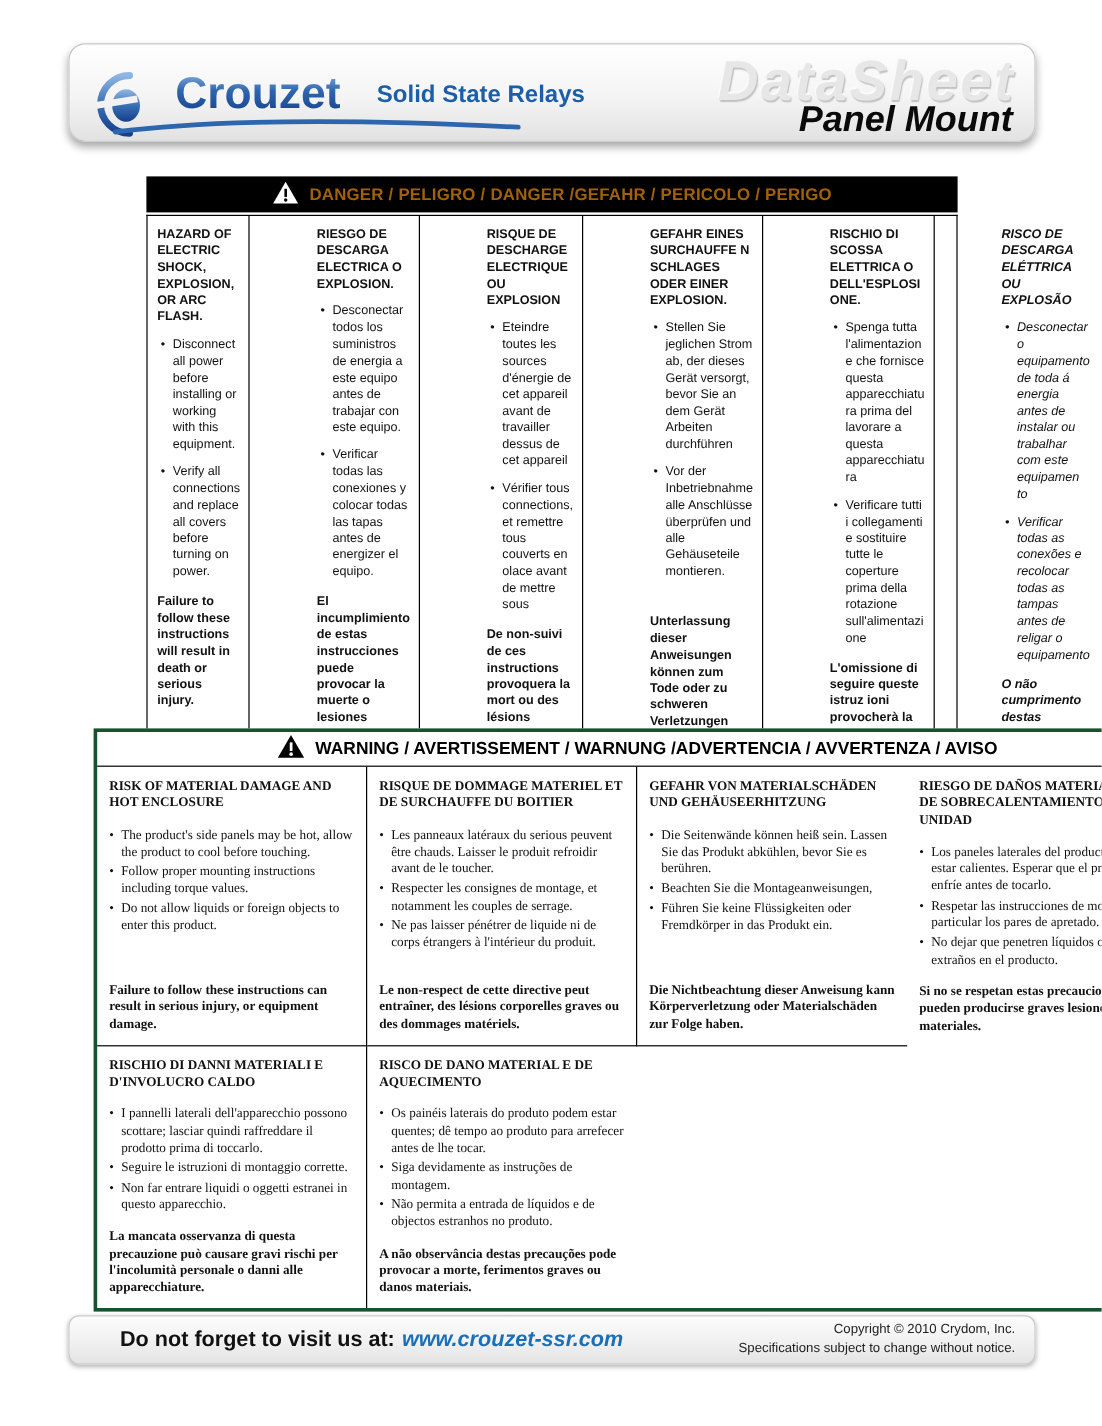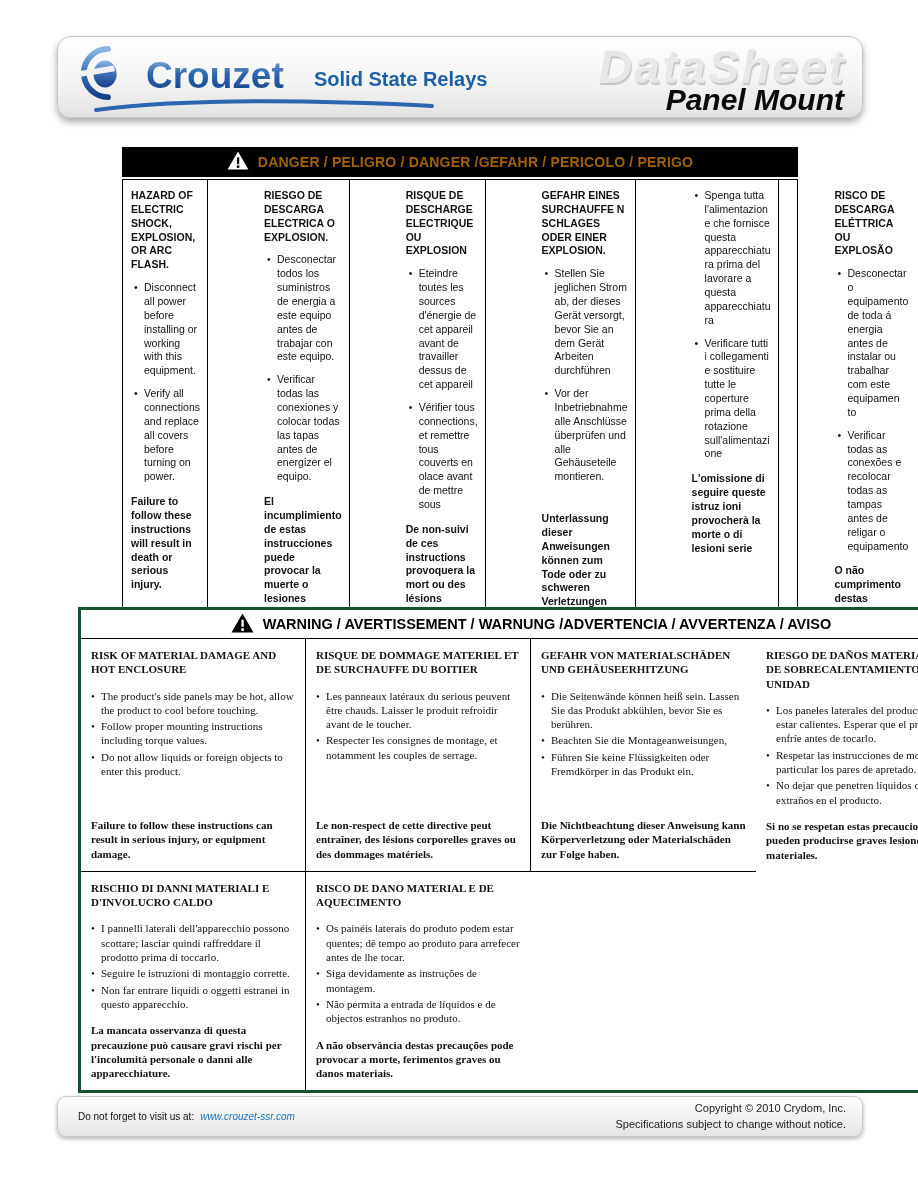--- a/index.html
+++ b/index.html
@@ -10,21 +10,21 @@
   }
 
   
   .banner {
     position:absolute; left:57px; top:36px; width:806px; height:82px;
     border-radius:14px; border:1px solid #c6c6c6;
     background:linear-gradient(180deg,#ffffff 0%,#f4f4f4 55%,#e2e2e2 100%);
     box-shadow:0 4px 7px rgba(0,0,0,0.35);
     overflow:hidden;
   }
-  .logo-wrap { position:absolute; left:18px; top:8px; display:flex; align-items:center; }
+  .logo-wrap { position:absolute; left:18px; top:22px; display:flex; align-items:flex-start; }
   .brand-name {
     font-size:37px; font-weight:bold; letter-spacing:0px;
     background:linear-gradient(180deg,#8db4e2 0%,#2e66ad 45%,#16418c 100%);
     -webkit-background-clip:text; background-clip:text;
     -webkit-text-fill-color:transparent; color:#2057a4;
     margin-left:8px; line-height:1;
   }
   .swoosh { position:absolute; left:36px; top:62px; }
   .banner-subtitle {
     position:absolute; left:256px; top:31px;
@@ -54,21 +54,21 @@
     margin-top:2px;
     display:grid; grid-template-columns:repeat(6,1fr);
     border:1px solid #000; border-bottom:1px dotted #8a8a8a;
     background:#fff;
     gap:48px;
   }
   .danger-col {
     border-right:1px solid #000; min-height:401px;
     padding:9px 7px 9px 8px; font-size:10.5px; line-height:1.32;
   }
-  .danger-col:last-child { border-right:none; }
+  .danger-col:last-child { border-right:none;font-style:italic; }
   .cell-heading { font-weight:bold; margin-bottom:9px; }
   ul.bullets { list-style:none; }
   ul.bullets li { position:relative; padding-left:13px; margin-bottom:9px; }
   ul.bullets li::before { content:"\2022"; position:absolute; left:3px; top:0; }
   .cell-footer { font-weight:bold; margin-top:11px; }
 
   
   .warning-table {
     position:absolute; left:78px; top:607px; width:906px;
     border:3px solid #14532d; background:#fff;
@@ -95,21 +95,21 @@
 
   
   .footer-bar {
     position:absolute; left:57px; top:1096px; width:806px; height:41px;
     border-radius:9px; border:1px solid #c9c9c9;
     background:linear-gradient(180deg,#fdfdfd 0%,#efefef 60%,#e4e4e4 100%);
     box-shadow:0 2px 4px rgba(0,0,0,0.3);
     display:flex; align-items:center; justify-content:space-between;
     padding:0 16px 0 20px;
   }
-  .visit { font-size:10px; font-weight:normal; color:#111; white-space:nowrap; }
+  .visit { font-size:18px; font-weight:bold; color:#111; white-space:nowrap;margin-left:22px; }
   .visit a {
     color:#1a70b8; font-style:italic; text-decoration:none; margin-left:6px;
   }
   .legal { text-align:right; font-size:11px; color:#222; line-height:1.45; }
 
   .tri-icon { flex:0 0 auto; display:inline-block; }
 </style>
 </head>
 <body>
 
@@ -185,20 +185,21 @@
     <div class="danger-col">
       <div class="cell-heading">GEFAHR EINES SURCHAUFFE N SCHLAGES ODER EINER EXPLOSION.</div>
       <ul class="bullets">
         <li>Stellen Sie jeglichen Strom ab, der dieses Gerät versorgt, bevor Sie an dem Gerät Arbeiten durchführen</li>
         <li>Vor der Inbetriebnahme alle Anschlüsse überprüfen und alle Gehäuseteile montieren.</li>
       </ul>
       <div class="cell-footer" style="margin-top:28px;">Unterlassung dieser Anweisungen können zum Tode oder zu schweren Verletzungen führen.</div>
     </div>
 
     <div class="danger-col">
+      <div class="cell-heading">RISCHIO DI SCOSSA ELETTRICA O DELL'ESPLOSI ONE.</div>
       <ul class="bullets">
         <li>Spenga tutta l'alimentazion e che fornisce questa apparecchiatu ra prima del lavorare a questa apparecchiatu ra</li>
         <li>Verificare tutti i collegamenti e sostituire tutte le coperture prima della rotazione sull'alimentazi one</li>
       </ul>
       <div class="cell-footer">L'omissione di seguire queste istruz ioni provocherà la morte o di lesioni serie</div>
     </div>
 
     <div class="danger-col">
       <div class="cell-heading">RISCO DE DESCARGA ELÉTTRICA OU EXPLOSÃO</div>
       <ul class="bullets">
@@ -233,20 +234,21 @@
         <li>Do not allow liquids or foreign objects to enter this product.</li>
       </ul>
       <div class="cell-footer">Failure to follow these instructions can result in serious injury, or equipment damage.</div>
     </div>
 
     <div class="warning-cell row1">
       <div class="cell-heading">RISQUE DE DOMMAGE MATERIEL ET DE SURCHAUFFE DU BOITIER</div>
       <ul class="bullets">
         <li>Les panneaux latéraux du serious peuvent être chauds. Laisser le produit refroidir avant de le toucher.</li>
         <li>Respecter les consignes de montage, et notamment les couples de serrage.</li>
+        <li>Ne pas laisser pénétrer de liquide ni de corps étrangers à l'intérieur du produit.</li>
       </ul>
       <div class="cell-footer">Le non-respect de cette directive peut entraîner, des lésions corporelles graves ou des dommages matériels.</div>
     </div>
 
     <div class="warning-cell row1">
       <div class="cell-heading">GEFAHR VON MATERIALSCHÄDEN UND GEHÄUSEERHITZUNG</div>
       <ul class="bullets">
         <li>Die Seitenwände können heiß sein. Lassen Sie das Produkt abkühlen, bevor Sie es berühren.</li>
         <li>Beachten Sie die Montageanweisungen,</li>
         <li>Führen Sie keine Flüssigkeiten oder Fremdkörper in das Produkt ein.</li>

